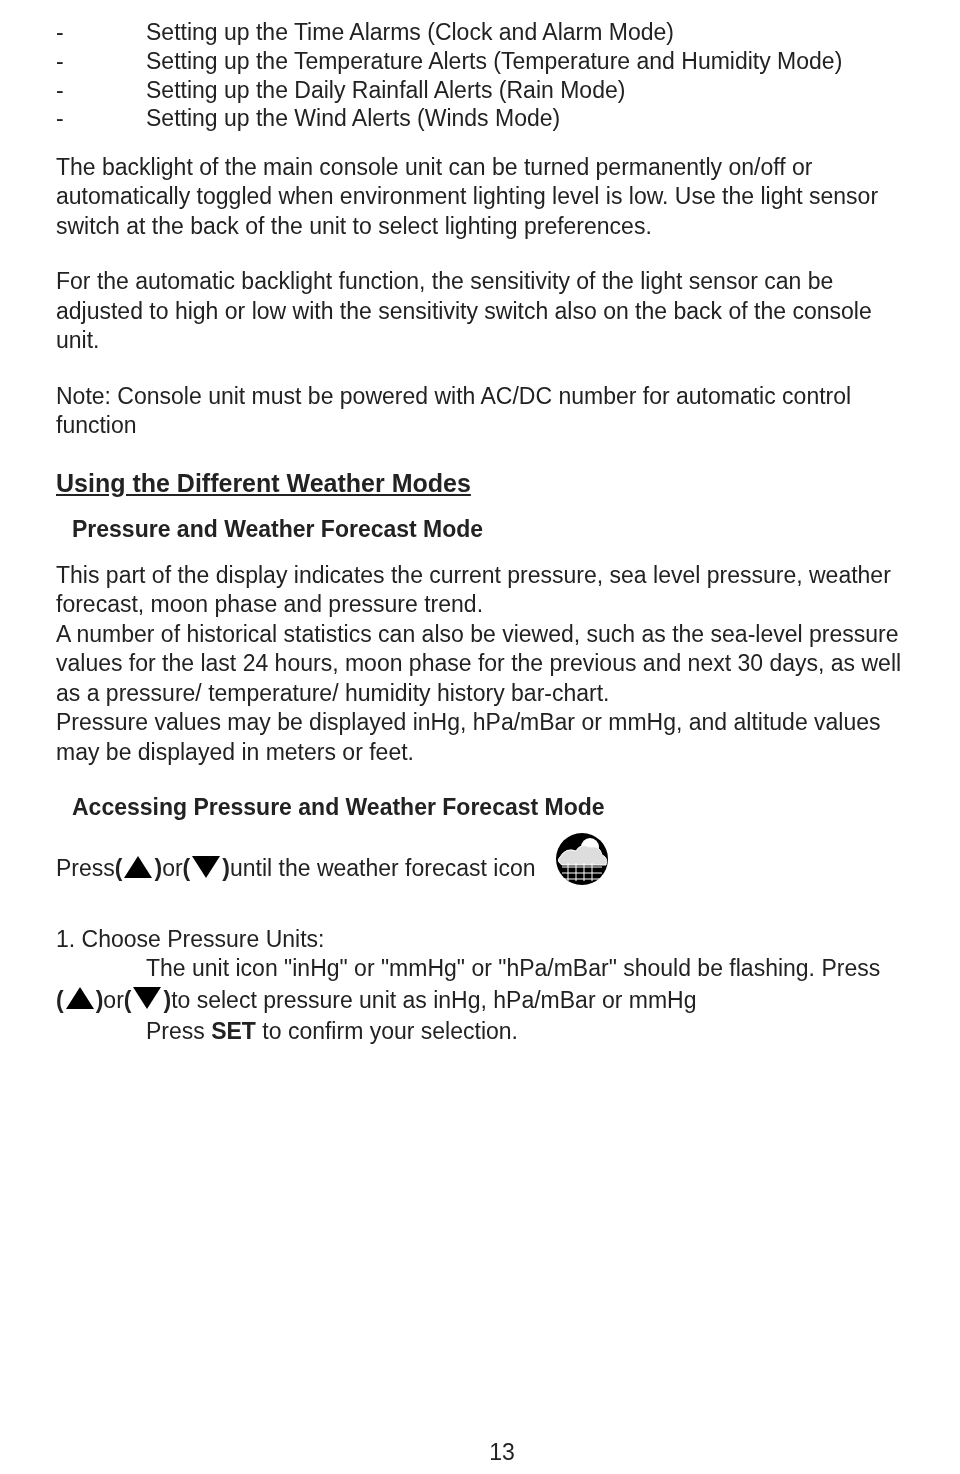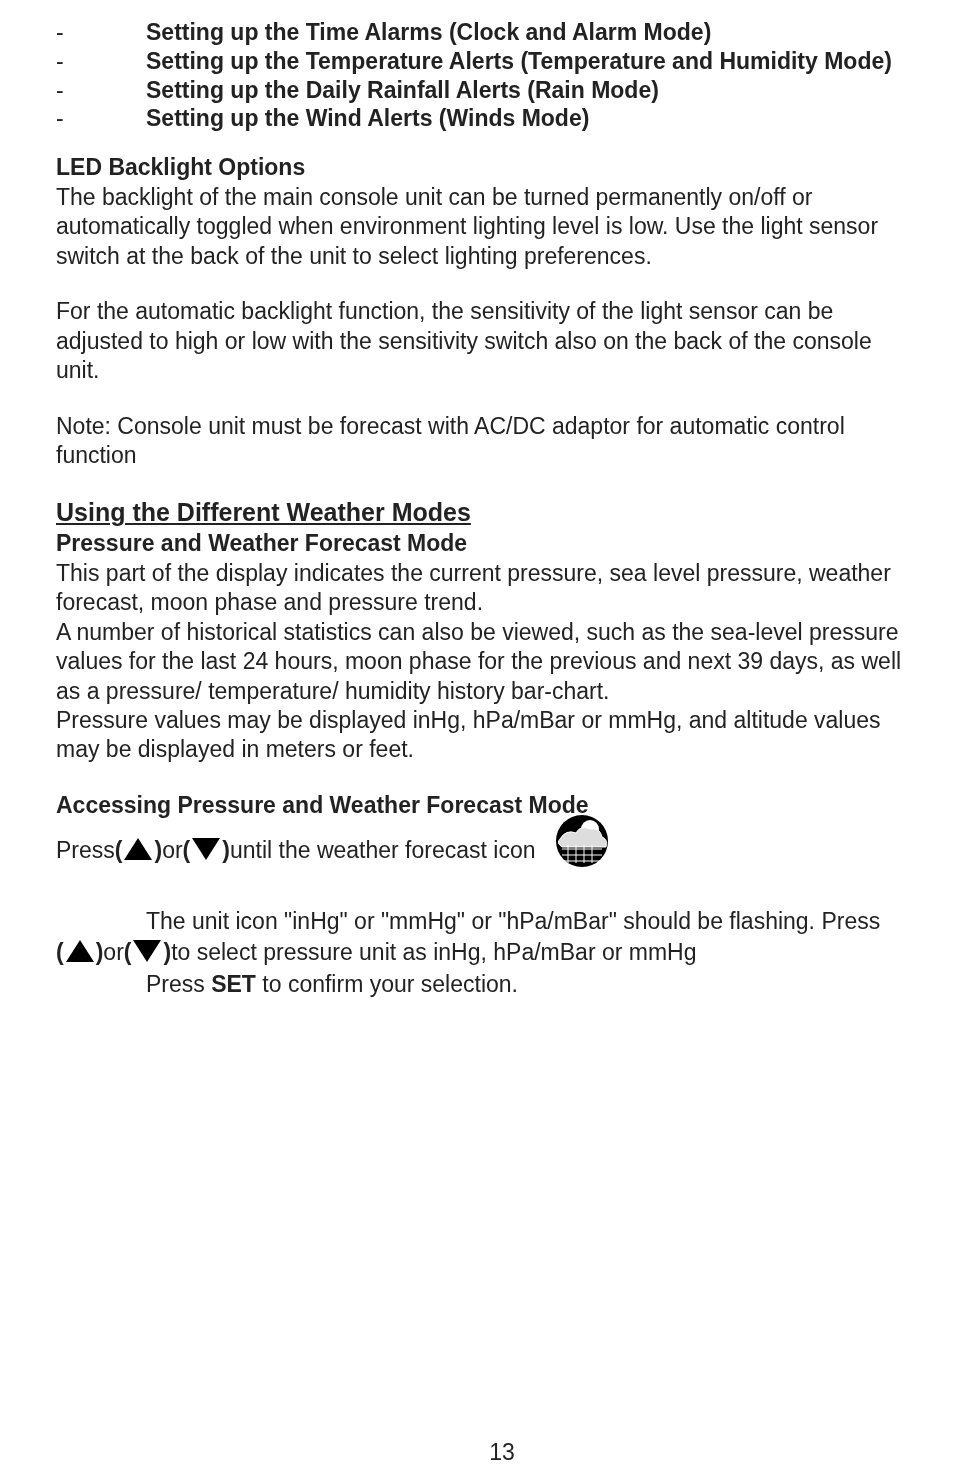--- a/index.html
+++ b/index.html
@@ -25,32 +25,31 @@
     font-size: 23px;
     line-height: 1.25;
   }
   .dash {
     width: 90px;
     flex: 0 0 90px;
     text-align: left;
   }
   .bullet-text {
     flex: 1 1 auto;
-    font-weight: bold;
   }
   .section-heading {
     font-size: 23px;
     font-weight: bold;
     margin: 0;
     line-height: 1.3;
   }
   .subheading {
     font-size: 23px;
     font-weight: bold;
-    margin: 0;
+    margin: 16px;
     line-height: 1.3;
   }
   .para {
     font-size: 23px;
     line-height: 1.28;
     margin: 0 0 26px 0;
   }
   .para.tight {
     margin-bottom: 0;
   }
@@ -140,29 +139,28 @@
     <div class="bullet-row">
       <span class="dash">-</span>
       <span class="bullet-text">Setting up the Daily Rainfall Alerts (Rain Mode)</span>
     </div>
     <div class="bullet-row">
       <span class="dash">-</span>
       <span class="bullet-text">Setting up the Wind Alerts (Winds Mode)</span>
     </div>
   </div>
 
-  <p class="section-heading">LED Backlight Options</p>
   <p class="para">The backlight of the main console unit can be turned permanently on/off or automatically toggled when environment lighting level is low. Use the light sensor switch at the back of the unit to select lighting preferences.</p>
   <p class="para">For the automatic backlight function, the sensitivity of the light sensor can be adjusted to high or low with the sensitivity switch also on the back of the console unit.</p>
-  <p class="para">Note: Console unit must be forecast with AC/DC adaptor for automatic control function</p>
+  <p class="para">Note: Console unit must be powered with AC/DC number for automatic control function</p>
 
   <p class="bigger-heading">Using the Different Weather Modes</p>
   <p class="subheading">Pressure and Weather Forecast Mode</p>
   <p class="para tight">This part of the display indicates the current pressure, sea level pressure, weather forecast, moon phase and pressure trend.</p>
-  <p class="para tight">A number of historical statistics can also be viewed, such as the sea-level pressure values for the last 24 hours, moon phase for the previous and next 39 days, as well as a pressure/ temperature/ humidity history bar-chart.</p>
+  <p class="para tight">A number of historical statistics can also be viewed, such as the sea-level pressure values for the last 24 hours, moon phase for the previous and next 30 days, as well as a pressure/ temperature/ humidity history bar-chart.</p>
   <p class="para">Pressure values may be displayed inHg, hPa/mBar or mmHg, and altitude values may be displayed in meters or feet.</p>
 
   <p class="subheading">Accessing Pressure and Weather Forecast Mode</p>
 
   <div class="press-block">
     <div class="row1">
       <span class="seg">Press </span>
       <span class="seg bold">(</span>
       <span class="tri-up"></span>
       <span class="seg bold">)</span>
@@ -183,20 +181,21 @@
             <line x1="22" y1="32" x2="22" y2="50"></line>
             <line x1="30" y1="32" x2="30" y2="50"></line>
             <line x1="38" y1="32" x2="38" y2="50"></line>
             <line x1="46" y1="32" x2="46" y2="50"></line>
           </g>
         </svg>
       </span>
     </div>
   </div>
 
+  <p class="para tight">1. Choose Pressure Units:</p>
   <p class="para tight indent">The unit icon "inHg" or "mmHg" or "hPa/mBar" should be flashing. Press</p>
 
   <div class="press-block" style="margin-bottom:0">
     <div class="row1">
       <span class="seg bold">(</span>
       <span class="tri-up"></span>
       <span class="seg bold">)</span>
       <span class="seg"> or </span>
       <span class="seg bold">(</span>
       <span class="tri-down"></span>

